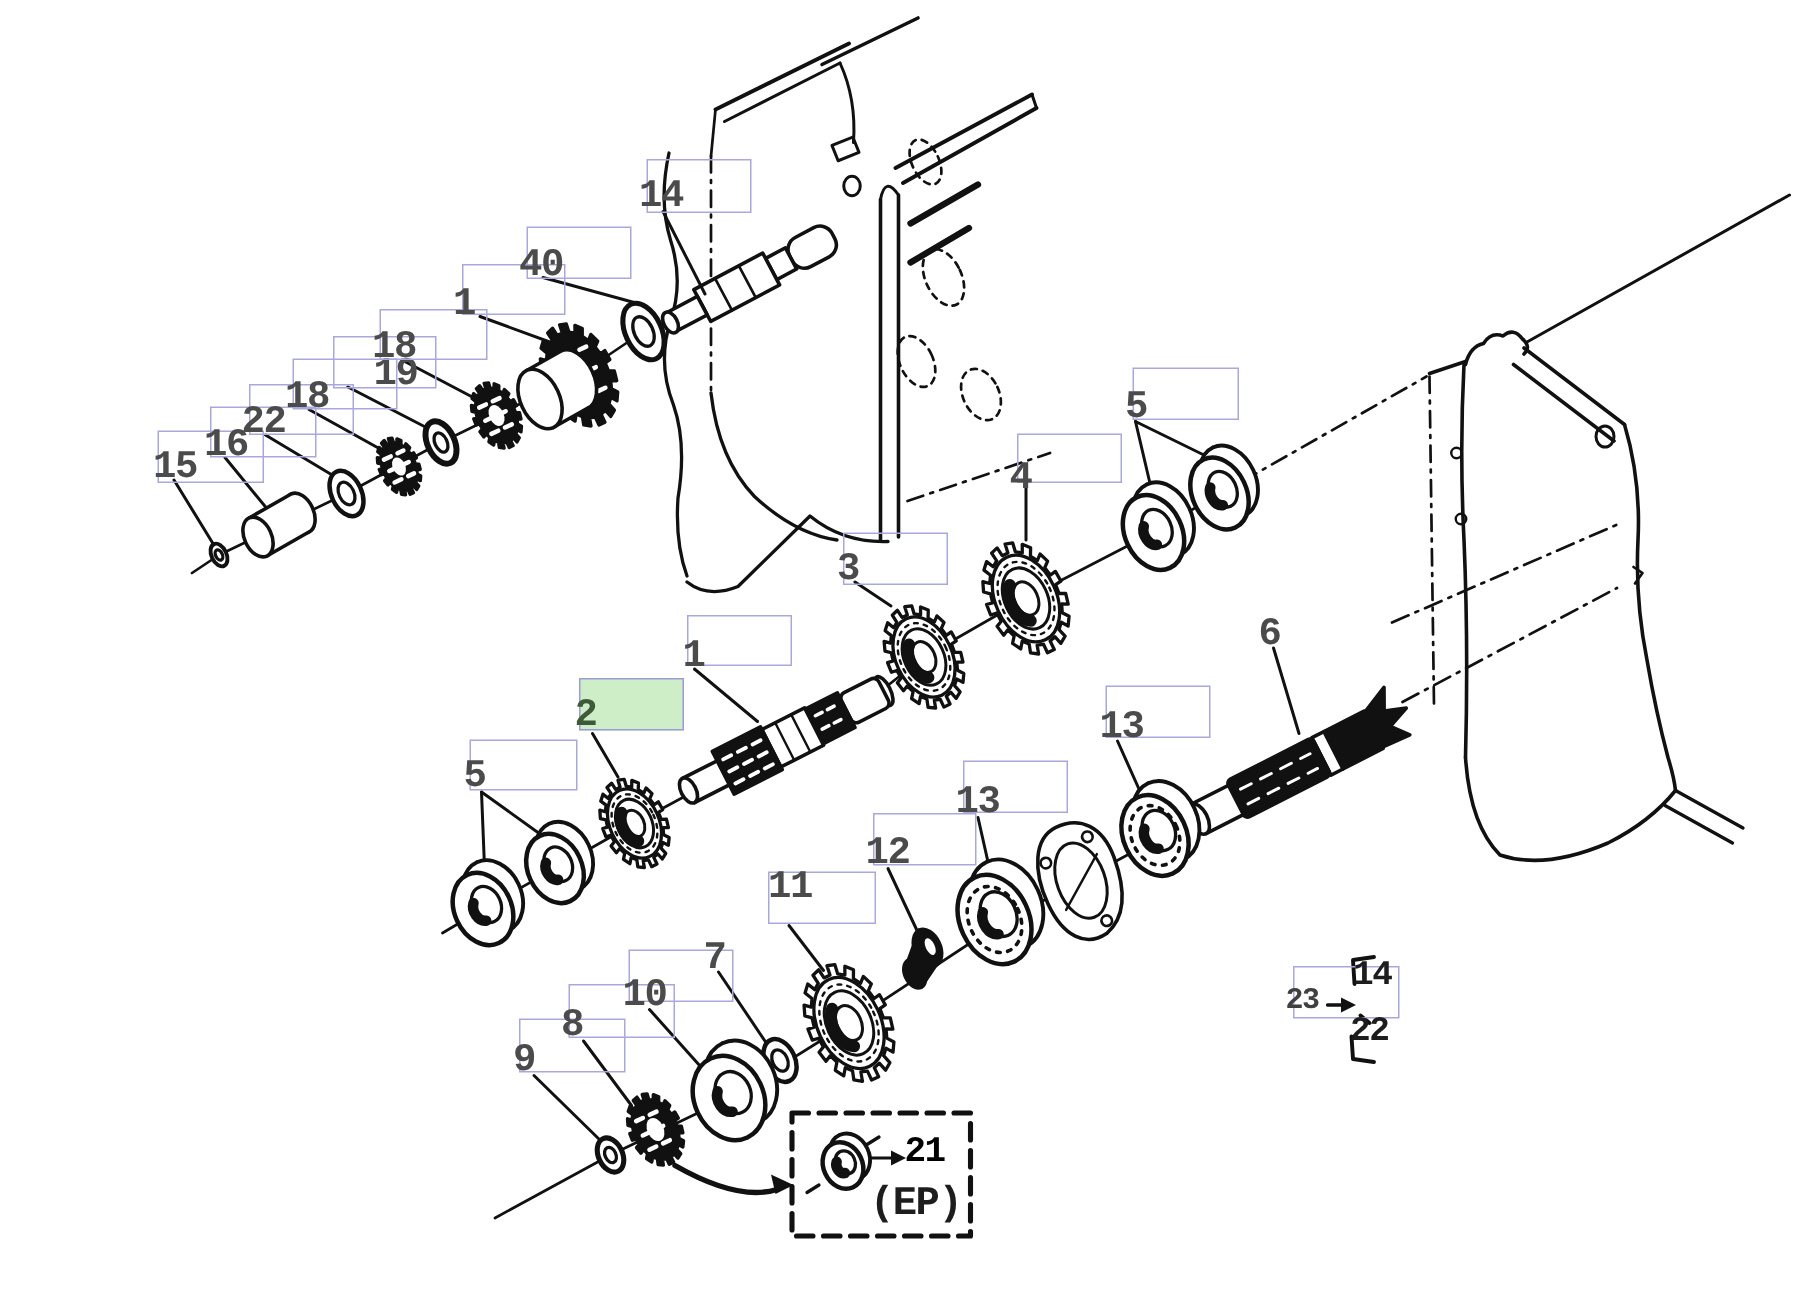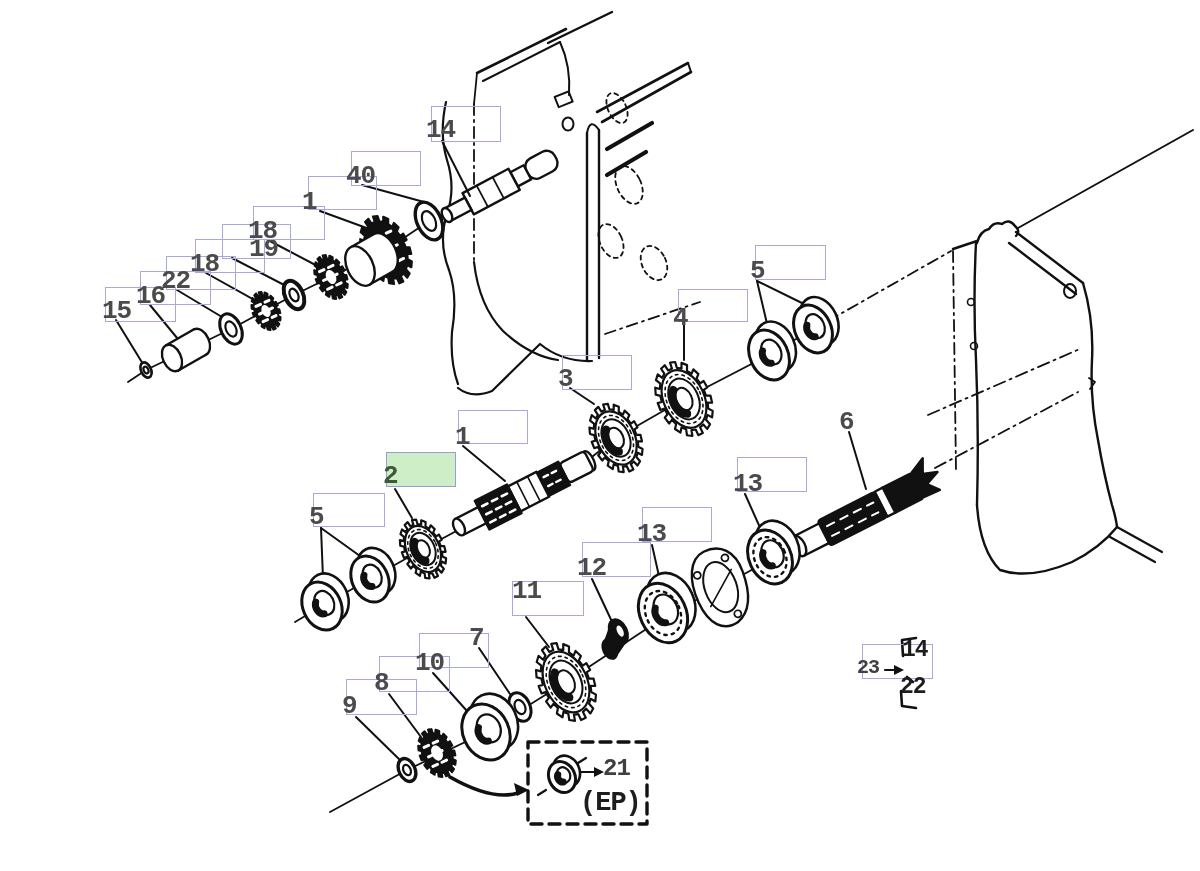--- a/index.html
+++ b/index.html
@@ -382,20 +382,20 @@
       <div class="part-num" style="left: 577px; top: 555px;">12</div>
       <div class="hotspot" style="left: 512px; top: 581px; width: 72px; height: 35px;"></div>
       <div class="part-num" style="left: 512px; top: 578px;">11</div>
       <div class="hotspot" style="left: 419px; top: 633px; width: 70px; height: 35px;"></div>
       <div class="part-num" style="left: 469px; top: 625px;">7</div>
       <div class="hotspot" style="left: 379px; top: 656px; width: 71px; height: 36px;"></div>
       <div class="part-num" style="left: 415px; top: 650px;">10</div>
       <div class="hotspot" style="left: 346px; top: 679px; width: 71px; height: 36px;"></div>
       <div class="part-num" style="left: 374px; top: 670px;">8</div>
       <div class="part-num" style="left: 342px; top: 693px;">9</div>
-      <div class="part-num" style="left: 603px; top: 757px; font-size: 24px; color: #404040;">21</div>
+      <div class="part-num" style="left: 603px; top: 757px; font-size: 24px; color: #000000;">21</div>
       <div class="part-num" style="left: 580px; top: 790px; font-size: 27px; color: rgb(29, 29, 29);">(EP)</div>
       <div class="hotspot" style="left: 862px; top: 644px; width: 71px; height: 35px;"></div>
       <div class="part-num" style="left: 857px; top: 658px; font-size: 20px; color: #404040;">23</div>
       <div class="part-num" style="left: 902px; top: 639px; font-size: 23px; color: rgb(29, 29, 29);">14</div>
       <div class="part-num" style="left: 900px; top: 676px; font-size: 23px; color: rgb(29, 29, 29);">22</div>
     </div>
 </div>
 
 </body></html>

